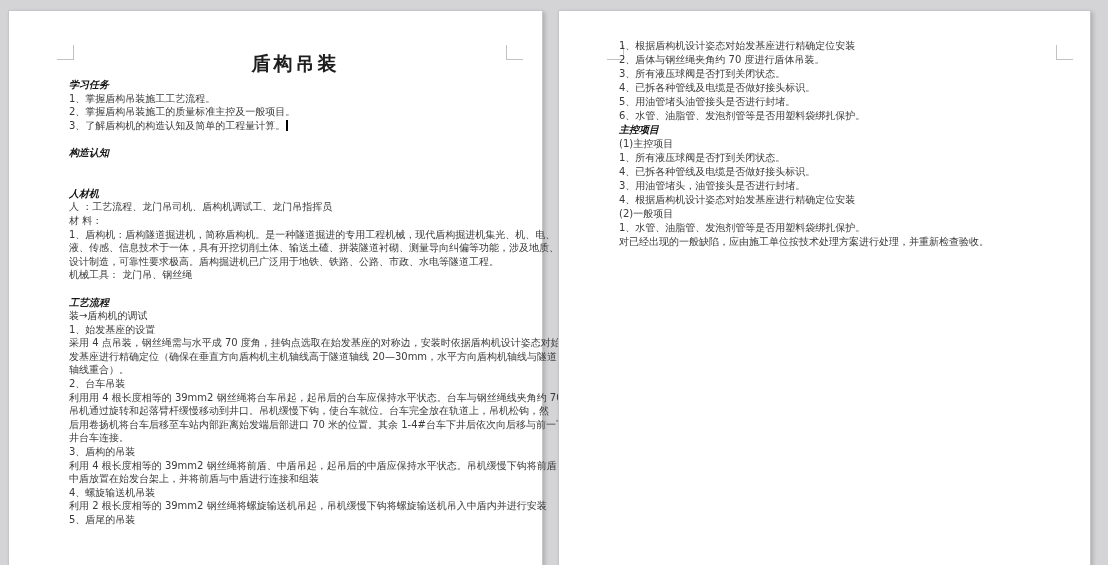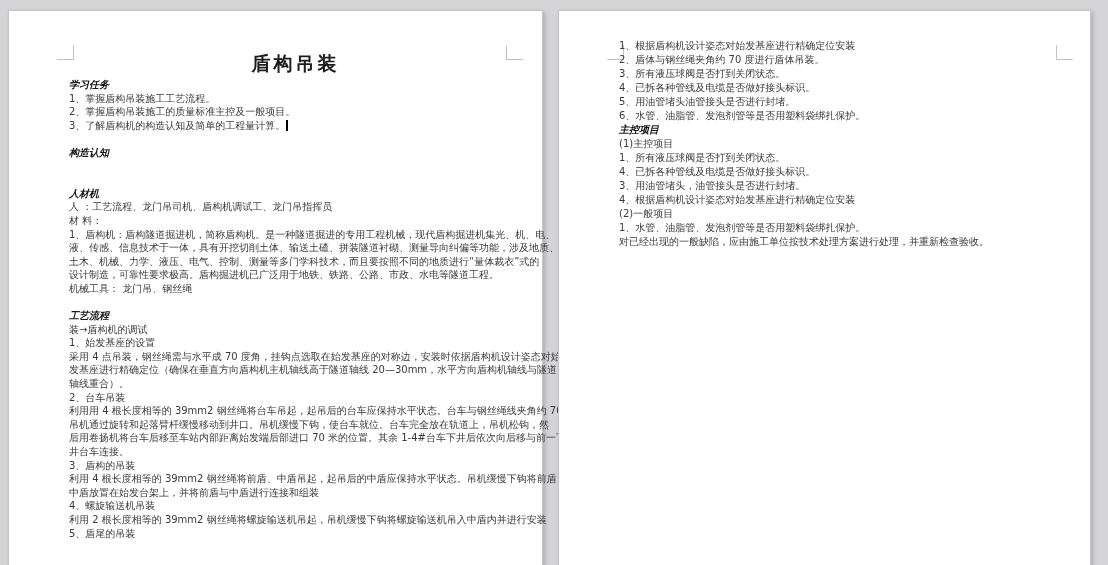--- a/index.html
+++ b/index.html
@@ -105,21 +105,20 @@
           <div class="line body">3、了解盾构机的构造认知及简单的工程量计算。<span class="caret"></span></div>
           <div class="line blank">&nbsp;</div>
           <div class="line heading">构造认知</div>
           <div class="line blank">&nbsp;</div>
           <div class="line blank">&nbsp;</div>
           <div class="line heading">人材机</div>
           <div class="line body">人 ：工艺流程、龙门吊司机、盾构机调试工、龙门吊指挥员</div>
           <div class="line body">材 料：</div>
           <div class="line body">1、盾构机：盾构隧道掘进机，简称盾构机。是一种隧道掘进的专用工程机械，现代盾构掘进机集光、机、电、</div>
           <div class="line body">液、传感、信息技术于一体，具有开挖切削土体、输送土碴、拼装隧道衬砌、测量导向纠偏等功能，涉及地质、</div>
-          <div class="line body">土木、机械、力学、液压、电气、控制、测量等多门学科技术，而且要按照不同的地质进行“量体裁衣”式的</div>
           <div class="line body">设计制造，可靠性要求极高。盾构掘进机已广泛用于地铁、铁路、公路、市政、水电等隧道工程。</div>
           <div class="line body">机械工具： 龙门吊、钢丝绳</div>
           <div class="line blank">&nbsp;</div>
           <div class="line heading">工艺流程</div>
           <div class="line body">装→盾构机的调试</div>
           <div class="line body">1、始发基座的设置</div>
           <div class="line body">采用 4 点吊装，钢丝绳需与水平成 70 度角，挂钩点选取在始发基座的对称边，安装时依据盾构机设计姿态对始</div>
           <div class="line body">发基座进行精确定位（确保在垂直方向盾构机主机轴线高于隧道轴线 20—30mm，水平方向盾构机轴线与隧道</div>
           <div class="line body">轴线重合）。</div>
           <div class="line body">2、台车吊装</div>

